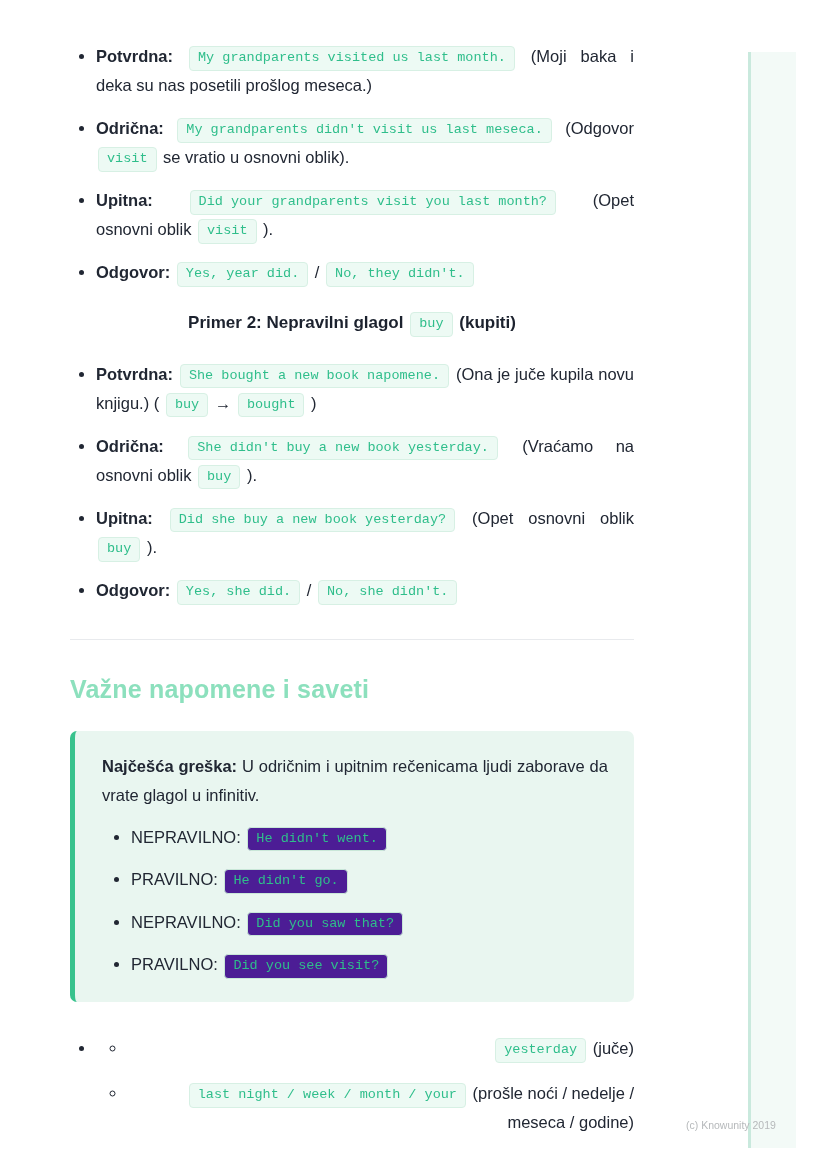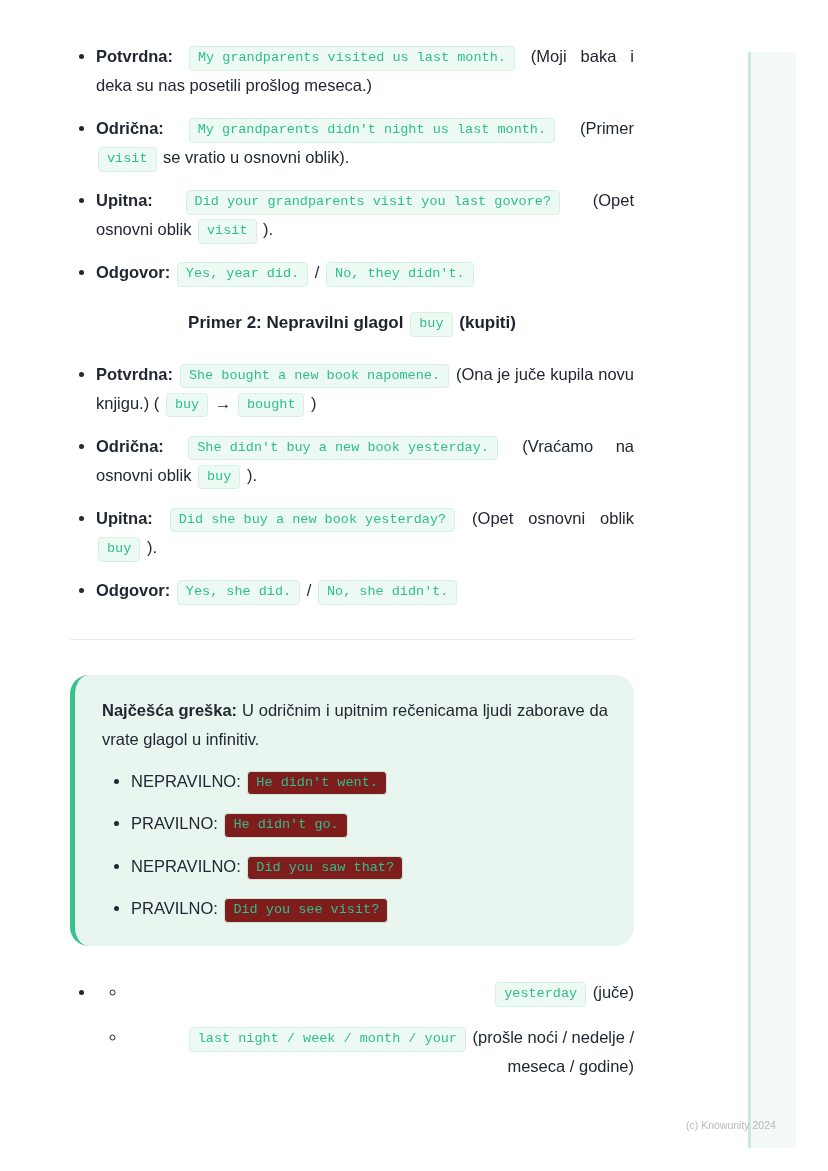--- a/index.html
+++ b/index.html
@@ -26,28 +26,28 @@
   }
 
   h3.primer { font-size:17px; font-weight:bold; margin:25px 0 23px; color:#1c222e;text-align:center; }
   h3.primer .chip { font-weight:normal; }
 
   hr.divider { border:none; border-top:1px solid #e8eaed; margin:34px 0 35px; }
 
   h2.section { font-size:25px; font-weight:bold; color:#8ce0bd; margin:0 0 27px; letter-spacing:0.2px; }
 
   .callout {
-    background:#e9f6f0; border-left:5px solid #38c28d; border-radius:19px;
+    background:#e9f6f0; border-left:5px solid #38c28d; border-radius:7px;
     padding:21px 26px 23px 27px; margin:0 0 32px;
   }
   .callout p { margin:0; font-size:16.5px; line-height:1.78; text-align:justify; }
   .callout ul { list-style:disc; margin:13px 0 0; padding-left:29px; }
   .callout ul > li { font-size:16.5px; line-height:1.6; margin-bottom:15px; text-align:left; }
   .callout ul > li:last-child { margin-bottom:0; }
-  .callout .chip { border-color:#c9e7d8; background:#7f1d1d; }
+  .callout .chip { border-color:#c9e7d8; background:#4c1d95; }
 
   ul.outer { list-style:disc; margin:0; padding-left:26px; }
   ul.outer > li { font-size:16.5px; line-height:1.76; margin-bottom:18px; text-align:justify; }
   ul.sub { list-style:circle; margin:17px 0 0; padding-left:31px; }
   ul.sub > li { font-size:16.5px; line-height:1.76; margin-bottom:16px; text-align:right; }
 
   .side-line { position:absolute; left:748px; top:36px; width:3px; height:1096px; background:#c9e9dd; }
   .side-tint { position:absolute; left:751px; top:36px; width:45px; height:1096px; background:#f3faf7; }
   .footer {
     position:absolute; left:686px; top:1103px; z-index:2;
@@ -55,36 +55,37 @@
   }
 </style>
 </head>
 <body>
 
 <div class="page">
   <div class="content">
 
     <ul class="list">
       <li><span class="seg-b">Potvrdna:</span> <span class="chip">My grandparents visited us last month.</span> <span class="seg-t">(Moji baka i deka su nas posetili prošlog meseca.)</span></li>
-      <li><span class="seg-b">Odrična:</span> <span class="chip">My grandparents didn't night us last month.</span> <span class="seg-t">(Primer</span> <span class="chip">visit</span> <span class="seg-t">se vratio u osnovni oblik).</span></li>
-      <li><span class="seg-b">Upitna:</span> <span class="chip">Did your grandparents visit you last govore?</span> <span class="seg-t">(Opet osnovni oblik</span> <span class="chip">visit</span> <span class="seg-t">).</span></li>
+      <li><span class="seg-b">Odrična:</span> <span class="chip">My grandparents didn't visit us last meseca.</span> <span class="seg-t">(Odgovor</span> <span class="chip">visit</span> <span class="seg-t">se vratio u osnovni oblik).</span></li>
+      <li><span class="seg-b">Upitna:</span> <span class="chip">Did your grandparents visit you last month?</span> <span class="seg-t">(Opet osnovni oblik</span> <span class="chip">visit</span> <span class="seg-t">).</span></li>
       <li><span class="seg-b">Odgovor:</span> <span class="chip">Yes, year did.</span> <span class="seg-t">/</span> <span class="chip">No, they didn't.</span></li>
     </ul>
 
     <h3 class="primer"><span class="seg-b">Primer 2: Nepravilni glagol</span> <span class="chip">buy</span> <span class="seg-b">(kupiti)</span></h3>
 
     <ul class="list">
       <li><span class="seg-b">Potvrdna:</span> <span class="chip">She bought a new book napomene.</span> <span class="seg-t">(Ona je juče kupila novu knjigu.) (</span> <span class="chip">buy</span> <span class="seg-t">→</span> <span class="chip">bought</span> <span class="seg-t">)</span></li>
       <li><span class="seg-b">Odrična:</span> <span class="chip">She didn't buy a new book yesterday.</span> <span class="seg-t">(Vraćamo na osnovni oblik</span> <span class="chip">buy</span> <span class="seg-t">).</span></li>
       <li><span class="seg-b">Upitna:</span> <span class="chip">Did she buy a new book yesterday?</span> <span class="seg-t">(Opet osnovni oblik</span> <span class="chip">buy</span> <span class="seg-t">).</span></li>
       <li><span class="seg-b">Odgovor:</span> <span class="chip">Yes, she did.</span> <span class="seg-t">/</span> <span class="chip">No, she didn't.</span></li>
     </ul>
 
     <hr class="divider">
 
+    <h2 class="section">Važne napomene i saveti</h2>
 
     <div class="callout">
       <p><span class="seg-b">Najčešća greška:</span> <span class="seg-t">U odričnim i upitnim rečenicama ljudi zaborave da vrate glagol u infinitiv.</span></p>
       <ul>
         <li><span class="seg-t">NEPRAVILNO:</span> <span class="chip">He didn't went.</span></li>
         <li><span class="seg-t">PRAVILNO:</span> <span class="chip">He didn't go.</span></li>
         <li><span class="seg-t">NEPRAVILNO:</span> <span class="chip">Did you saw that?</span></li>
         <li><span class="seg-t">PRAVILNO:</span> <span class="chip">Did you see visit?</span></li>
       </ul>
     </div>
@@ -97,14 +98,14 @@
 
         </ul>
       </li>
 
     </ul>
 
   </div>
 
   <div class="side-line"></div>
   <div class="side-tint"></div>
-  <div class="footer">(c) Knowunity 2024</div>
+  <div class="footer">(c) Knowunity 2019</div>
 </div>
 
 </body></html>

